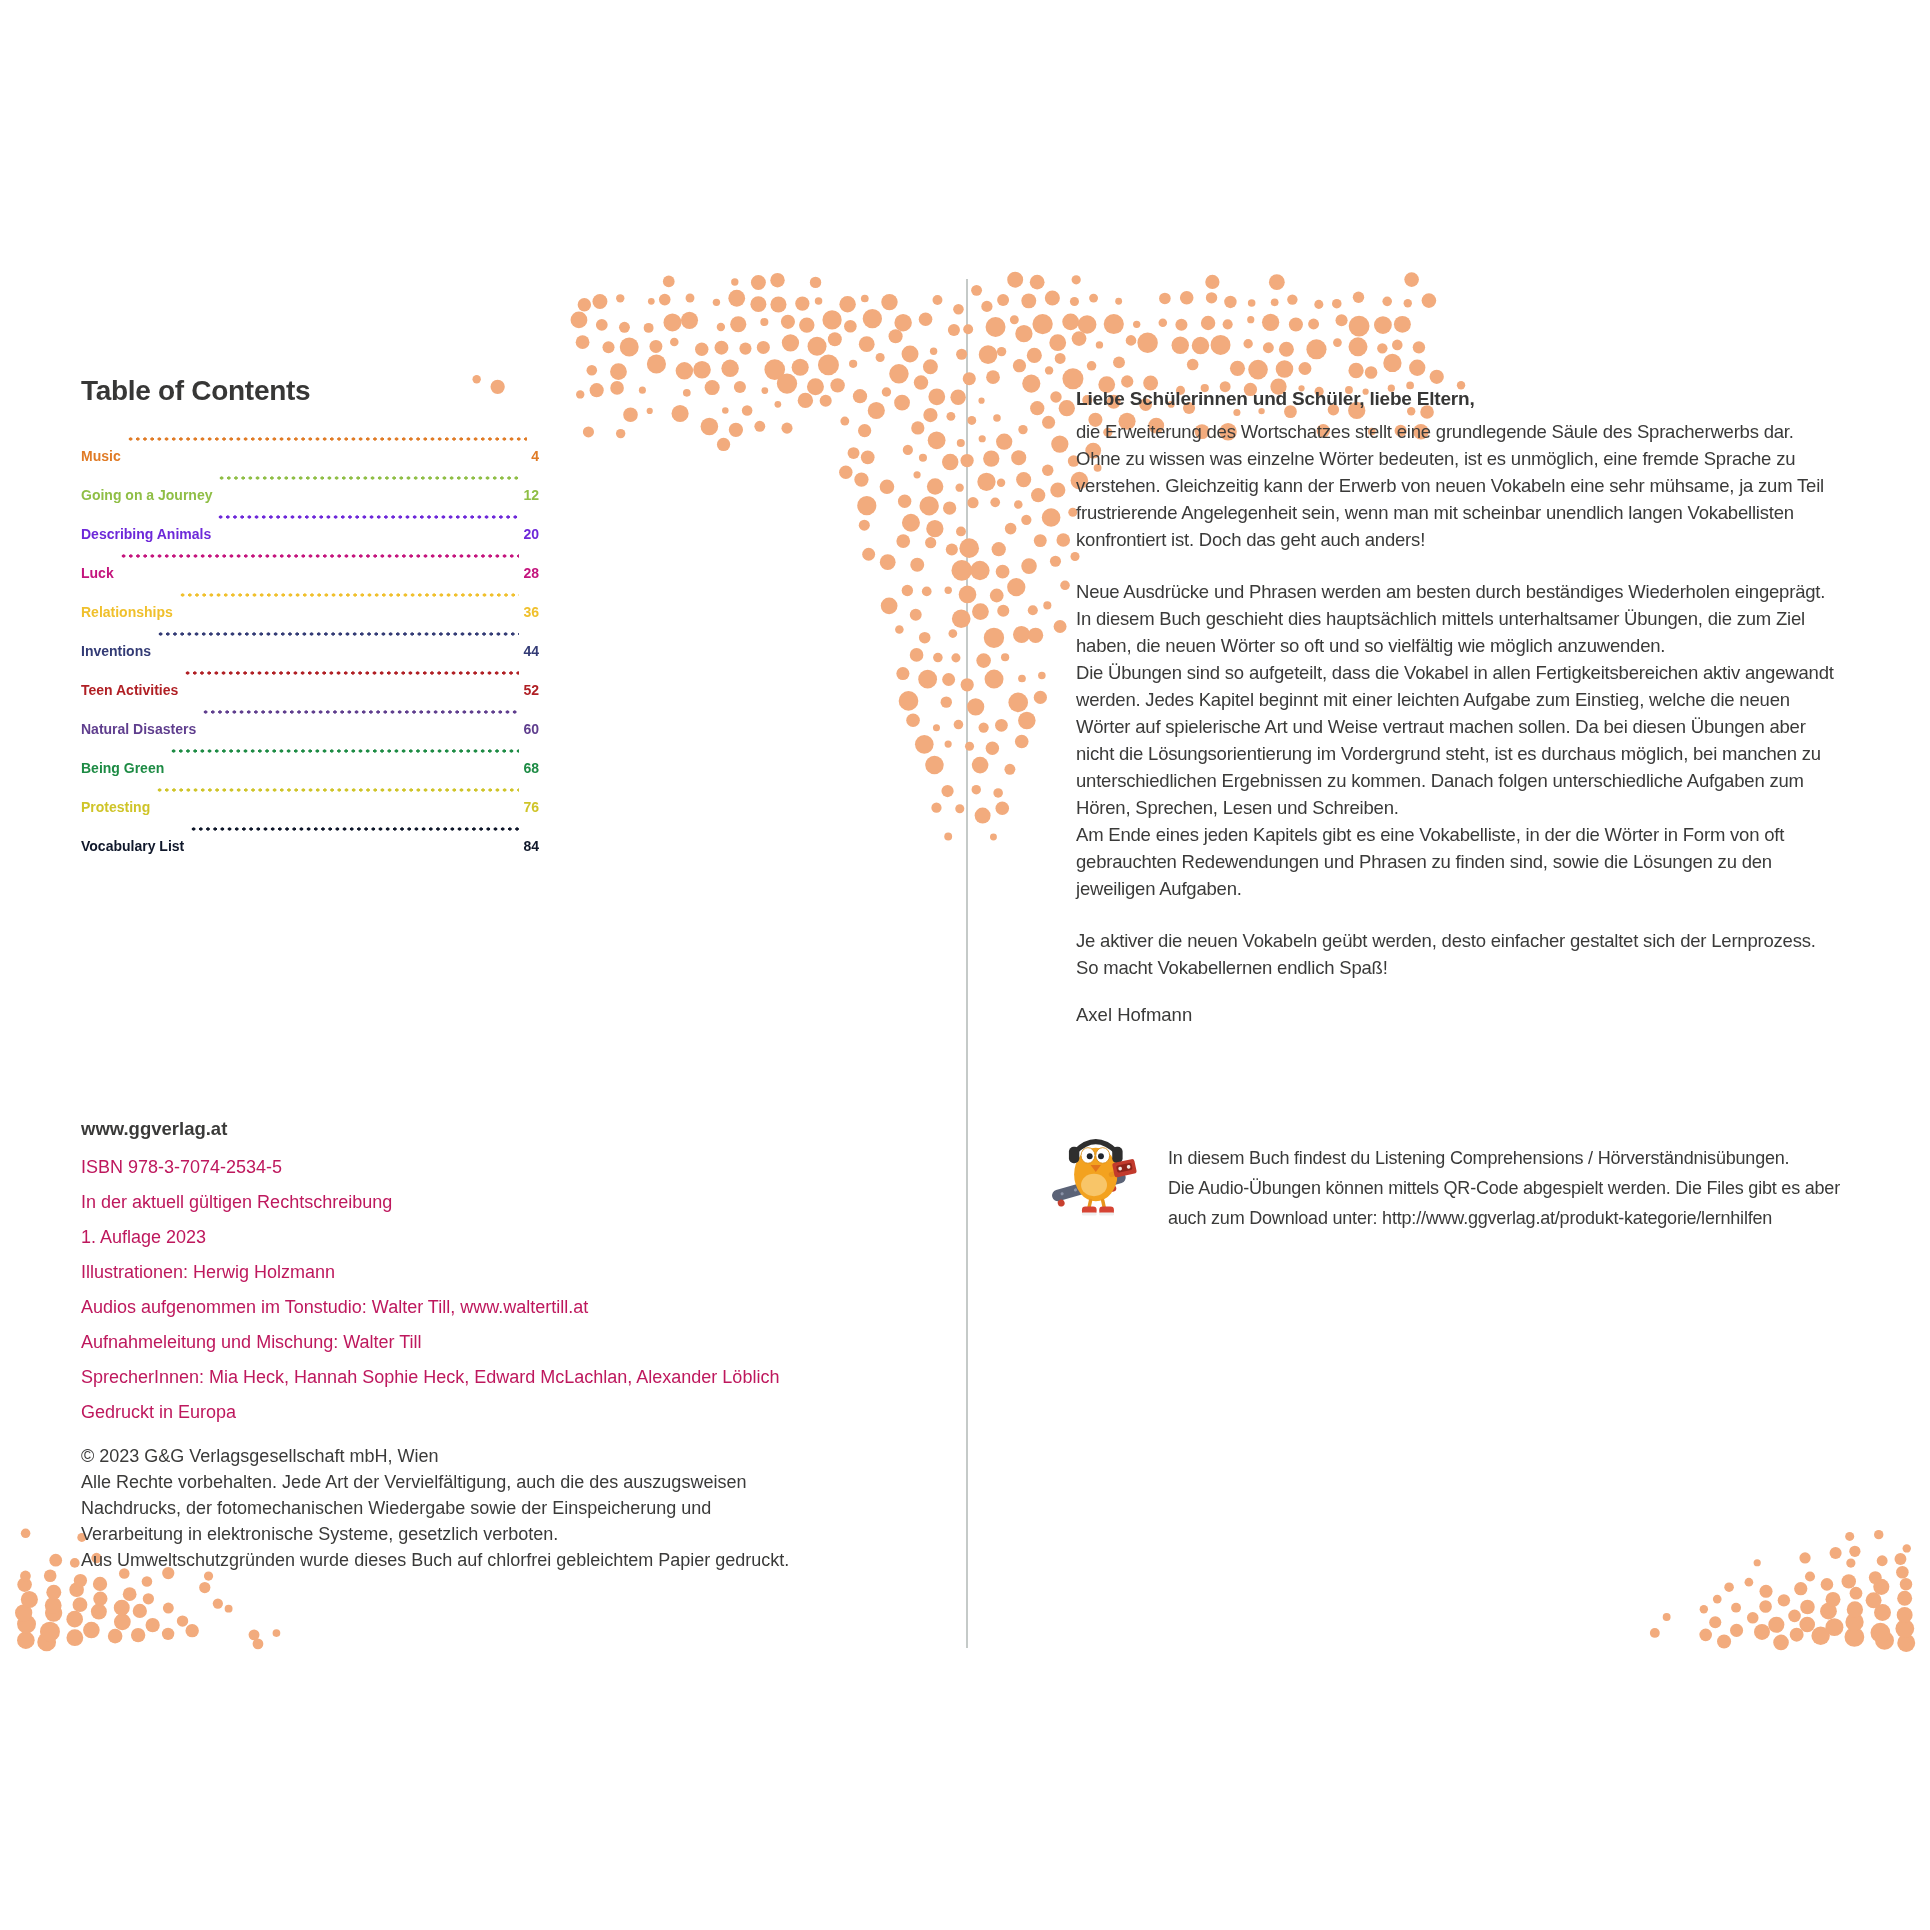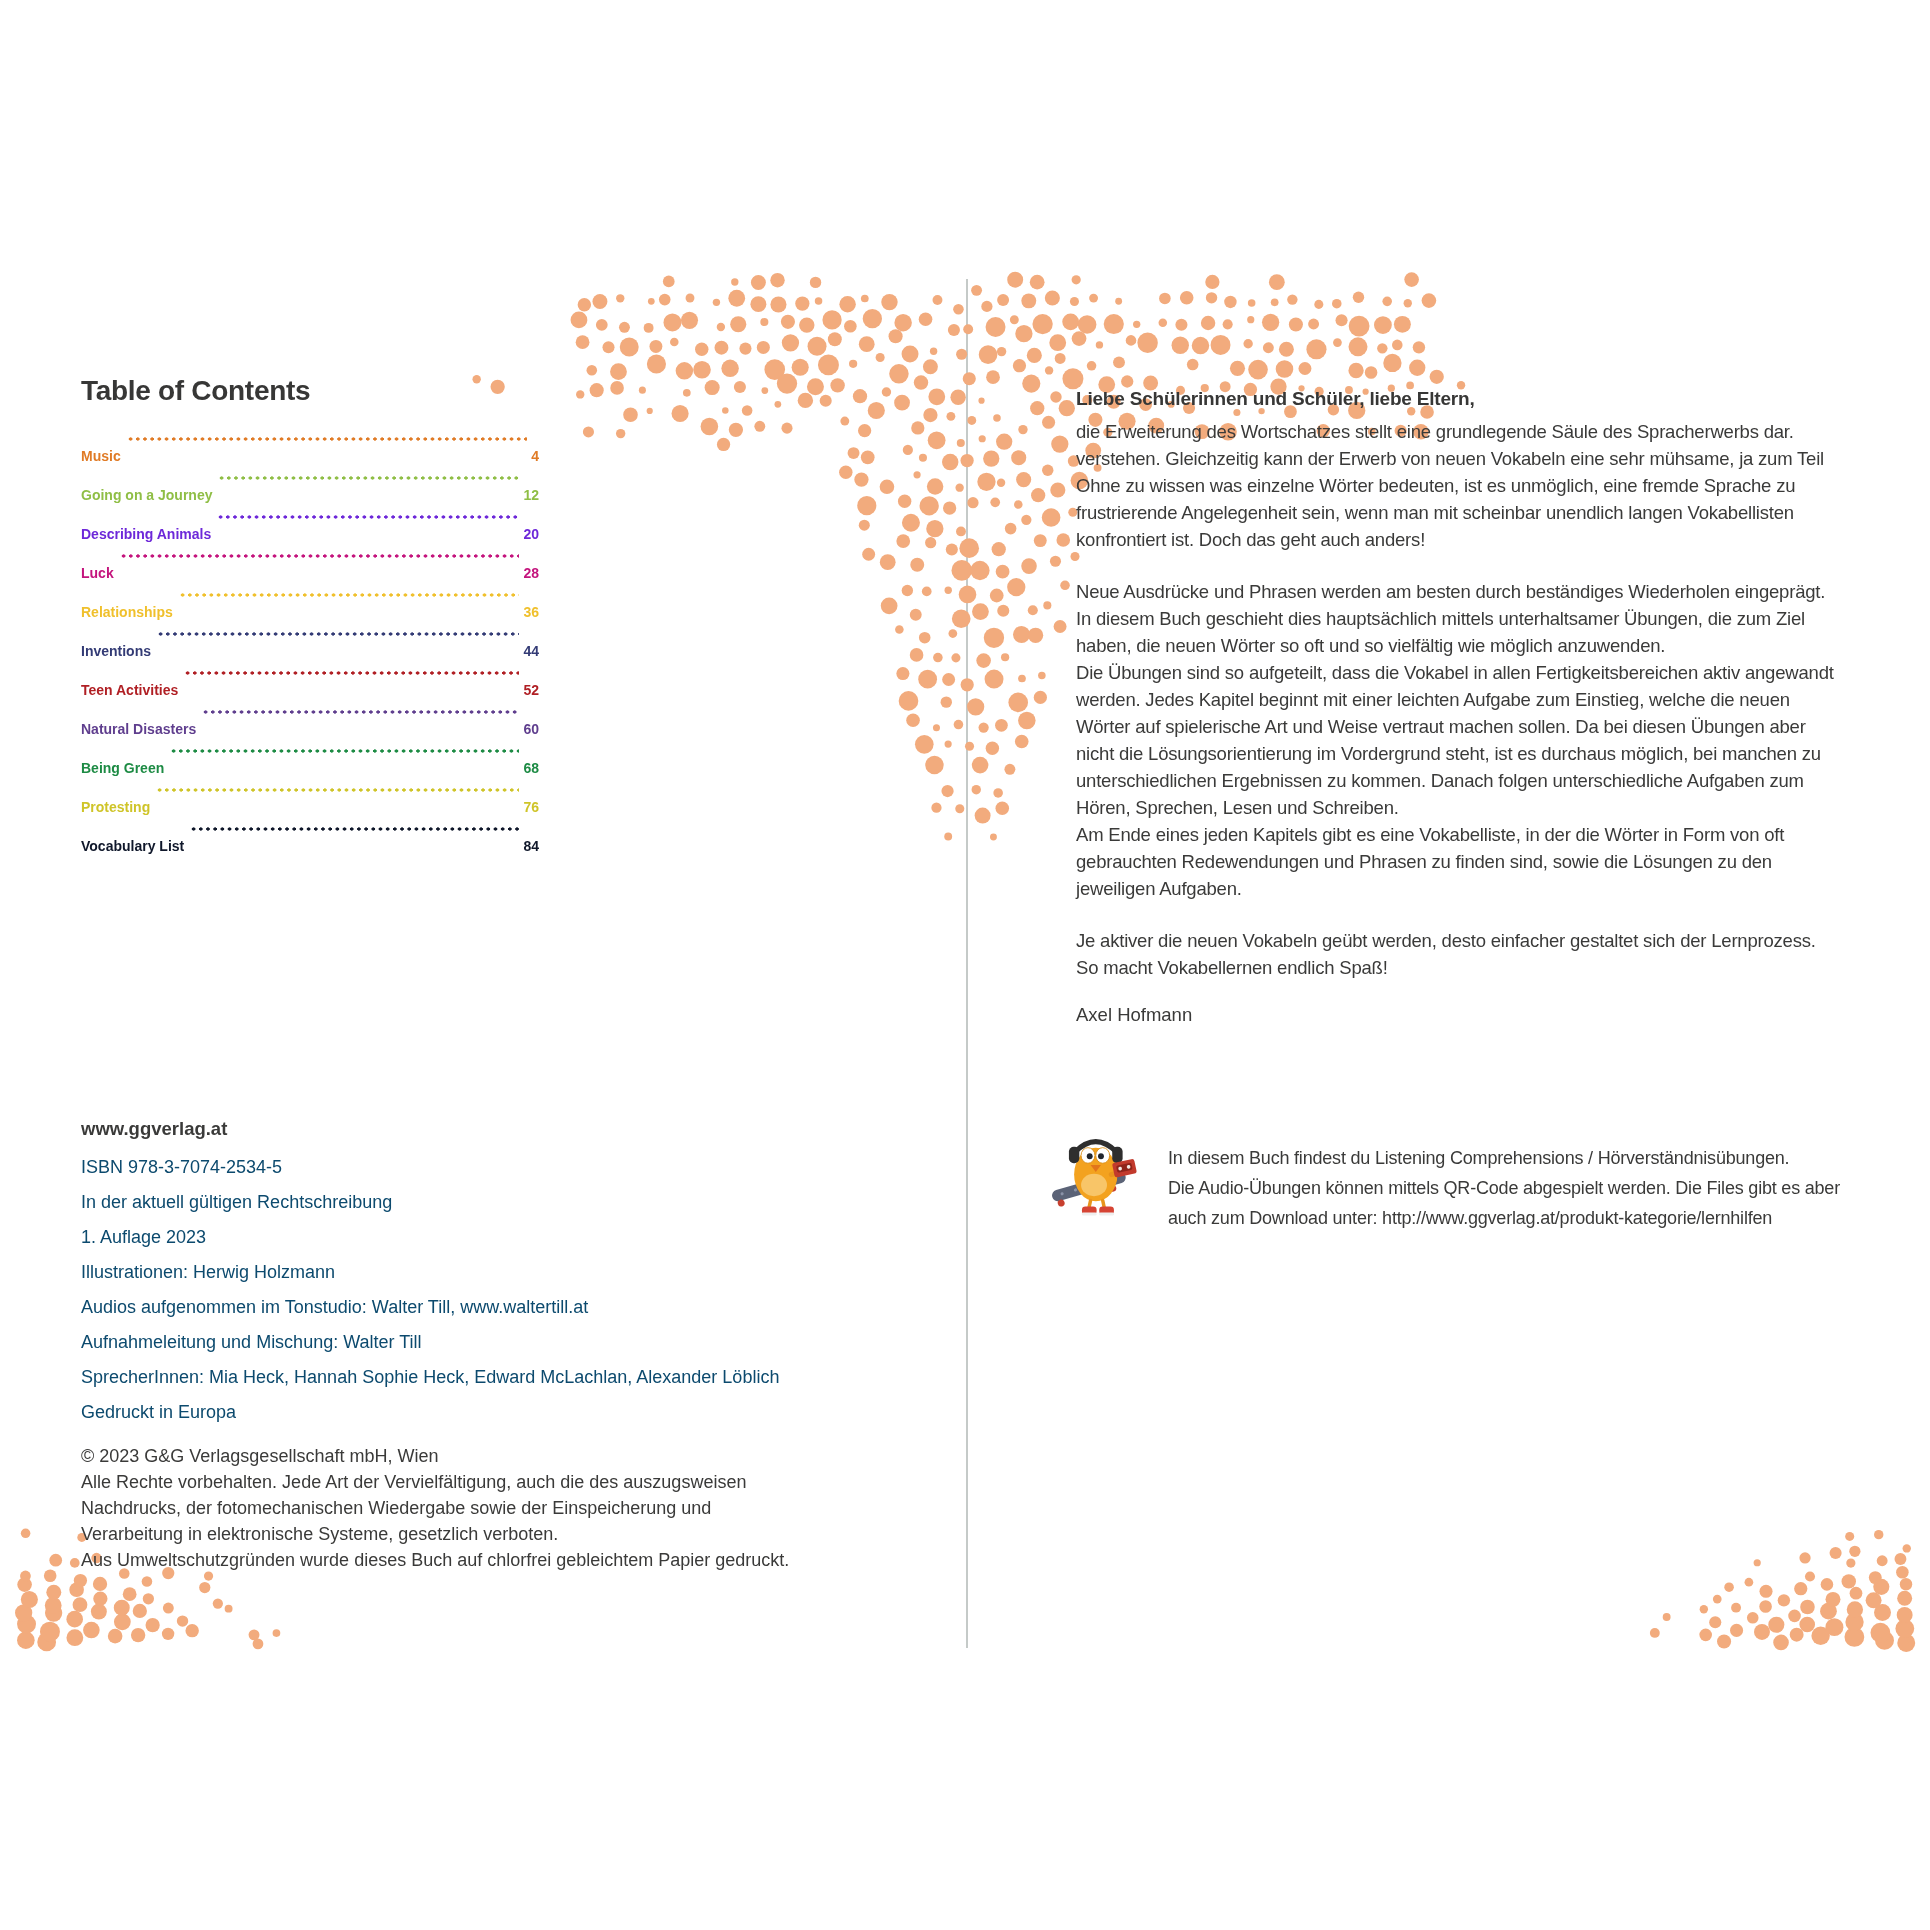--- a/index.html
+++ b/index.html
@@ -15,21 +15,21 @@
   .toc-title{left:81px;top:375px;font-size:28px;font-weight:bold;color:#373736;letter-spacing:-0.3px;}
   .toc-list{left:81px;top:437px;width:458px;}
   .toc-item{display:flex;align-items:flex-start;height:39px;font-size:14px;font-weight:bold;line-height:39px;}
   .toc-label{white-space:nowrap;}
   .toc-leader{flex:1;height:4.2px;align-self:baseline;margin:0 4.2px 0 5.9px;
     background-image:radial-gradient(circle, currentColor 1.5px, transparent 1.9px);
     background-size:7.2px 4.2px;background-repeat:repeat-x;background-position:left bottom;}
   .toc-page{white-space:nowrap;}
 
   .imprint-website{left:81px;top:1118px;font-size:18.5px;font-weight:bold;color:#3a3a39;}
-  .imprint-lines{left:81px;top:1150px;color:#0c4a6e;}
+  .imprint-lines{left:81px;top:1150px;color:#be185d;}
   .imprint-lines div{font-size:18px;line-height:35px;white-space:nowrap;}
   .copyright-lines{left:81px;top:1431px;color:#3a3a39;margin-top:12px;}
   .copyright-lines div{font-size:18px;line-height:26px;white-space:nowrap;}
 
   
   .salutation{left:1076px;top:388px;font-size:19px;font-weight:bold;color:#373736;letter-spacing:-0.2px;}
   .body-text{left:1076px;top:418px;color:#3a3a39;}
   .body-text .para{margin:0 0 25px 0;}
   .body-text .line{font-size:18.5px;line-height:27px;white-space:nowrap;letter-spacing:-0.2px;}
   .signature{left:1076px;top:1004px;font-size:18.5px;color:#3a3a39;}
@@ -595,22 +595,22 @@
         <div>Nachdrucks, der fotomechanischen Wiedergabe sowie der Einspeicherung und</div>
         <div>Verarbeitung in elektronische Systeme, gesetzlich verboten.</div>
         <div>Aus Umweltschutzgründen wurde dieses Buch auf chlorfrei gebleichtem Papier gedruckt.</div>
       </div>
 
     <div class="abs salutation">Liebe Schülerinnen und Schüler, liebe Eltern,</div>
 
     <div class="abs body-text" id="body-text">
         <div class="para">
           <div class="line">die Erweiterung des Wortschatzes stellt eine grundlegende Säule des Spracherwerbs dar.</div>
+          <div class="line">Ohne zu wissen was einzelne Wörter bedeuten, ist es unmöglich, eine fremde Sprache zu</div>
           <div class="line">verstehen. Gleichzeitig kann der Erwerb von neuen Vokabeln eine sehr mühsame, ja zum Teil</div>
-          <div class="line">Ohne zu wissen was einzelne Wörter bedeuten, ist es unmöglich, eine fremde Sprache zu</div>
           <div class="line">frustrierende Angelegenheit sein, wenn man mit scheinbar unendlich langen Vokabellisten</div>
           <div class="line">konfrontiert ist. Doch das geht auch anders!</div>
         </div>
         <div class="para">
           <div class="line">Neue Ausdrücke und Phrasen werden am besten durch beständiges Wiederholen eingeprägt.</div>
           <div class="line">In diesem Buch geschieht dies hauptsächlich mittels unterhaltsamer Übungen, die zum Ziel</div>
           <div class="line">haben, die neuen Wörter so oft und so vielfältig wie möglich anzuwenden.</div>
           <div class="line">Die Übungen sind so aufgeteilt, dass die Vokabel in allen Fertigkeitsbereichen aktiv angewandt</div>
           <div class="line">werden. Jedes Kapitel beginnt mit einer leichten Aufgabe zum Einstieg, welche die neuen</div>
           <div class="line">Wörter auf spielerische Art und Weise vertraut machen sollen. Da bei diesen Übungen aber</div>

